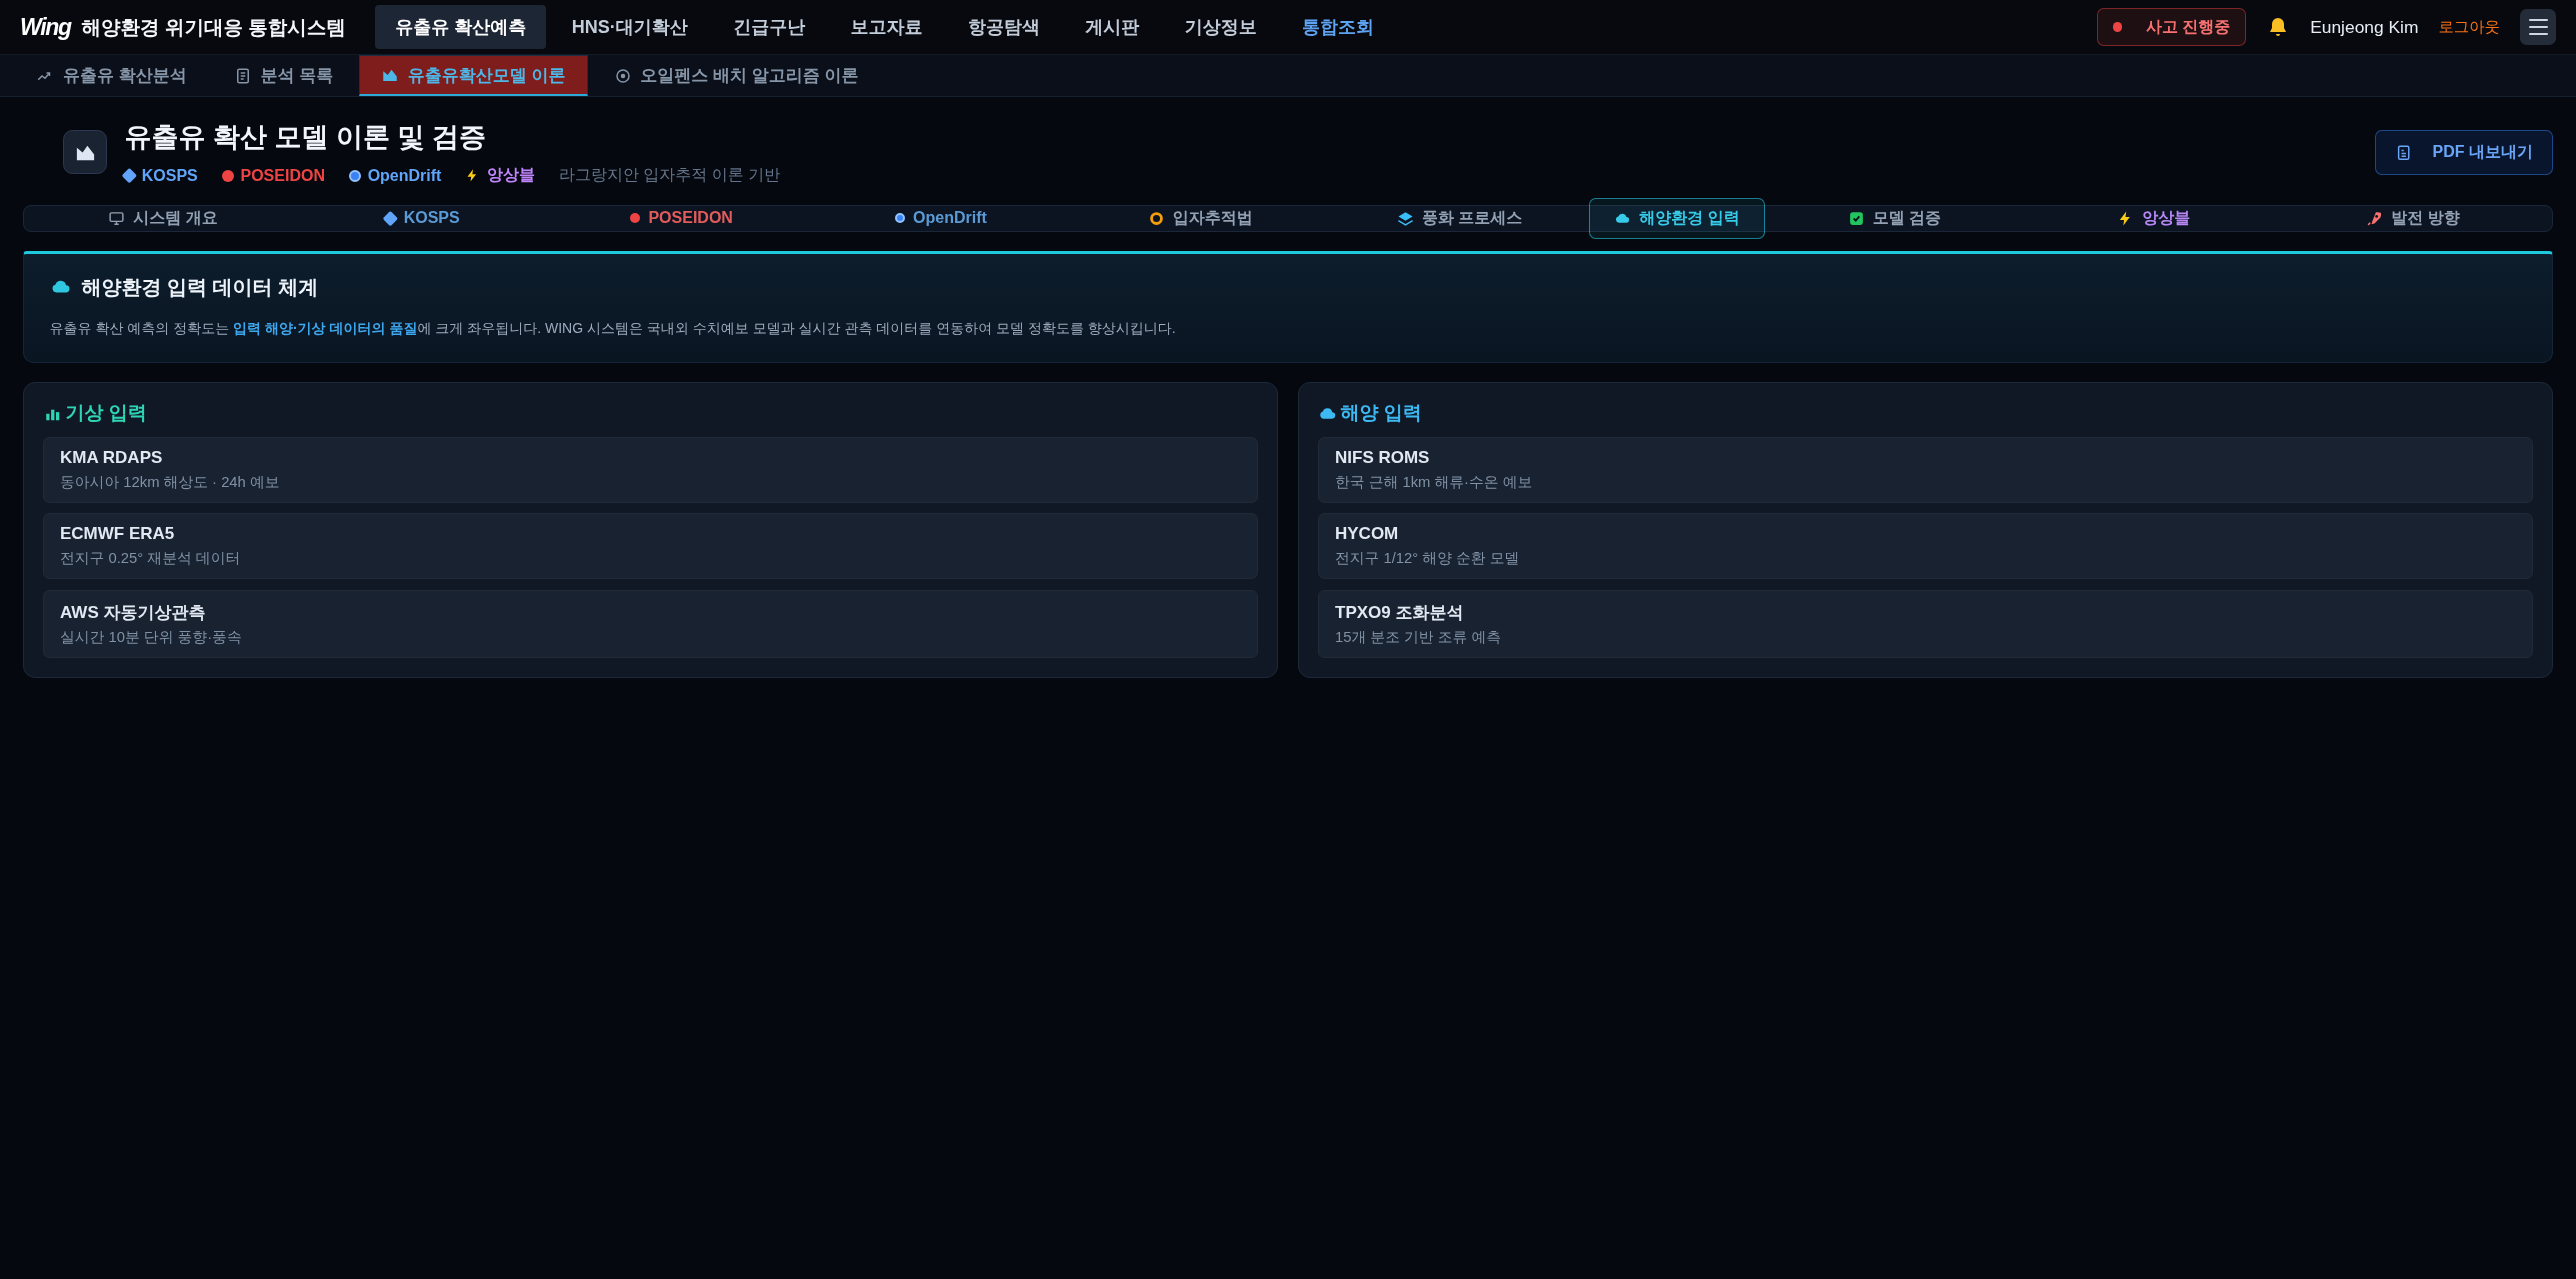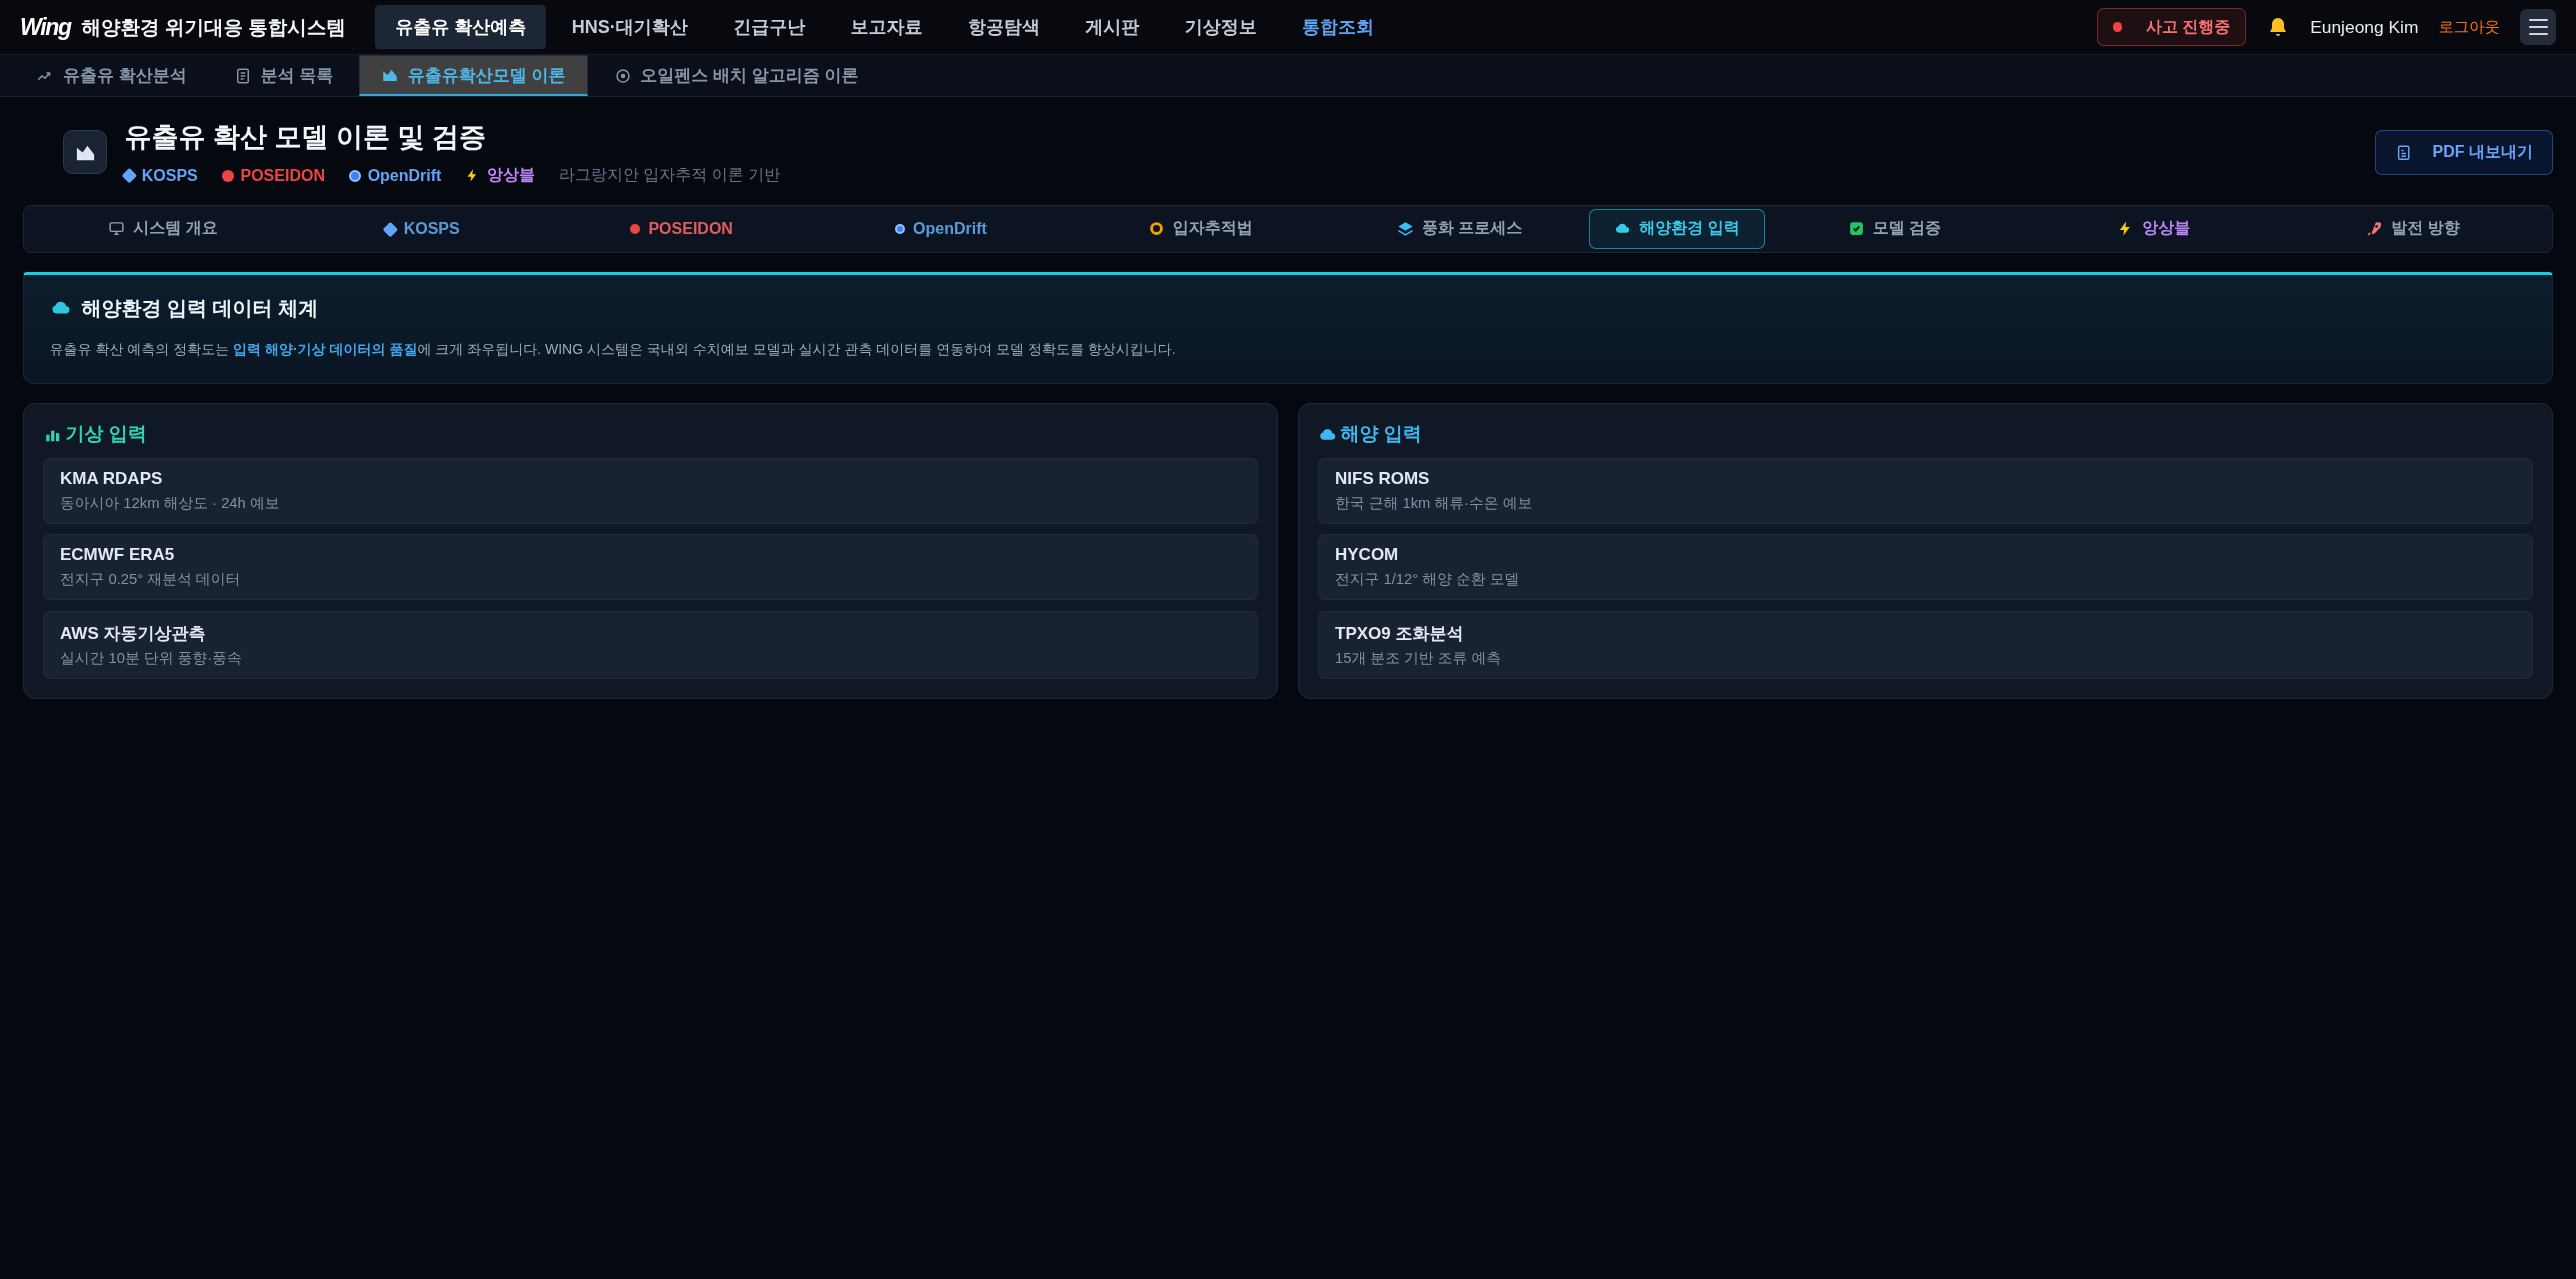--- a/index.html
+++ b/index.html
@@ -48,21 +48,21 @@
   .tabbar {
     height:42px; background:#0a0f19; border-bottom:0.7px solid #16202e;
     display:flex; align-items:stretch; padding:0 14.8px; gap:4px;
   }
   .tab {
     display:flex; align-items:center; gap:8.7px; padding:0 21.5px;
     font-size:17px; font-weight:600; color:#8695a8; cursor:pointer; white-space:nowrap;
   }
   .tab svg { width:18px; height:18px; }
   .tab.active {
-    background:#404040; color:#4db8e8;
+    background:#7f1d1d; color:#4db8e8;
     border:0.7px solid #1d2d44; border-bottom:2.7px solid #2da8d8;
   }
 
   
   .page-header { display:flex; align-items:center; padding:21.5px 23px 16px; gap:17.4px;margin-left:40px; }
   .ph-icon {
     width:44px; height:44px; flex:0 0 auto; border-radius:9.4px;
     background:#1a2332; border:0.7px solid #2b3850; color:#dde6f1;
     display:flex; align-items:center; justify-content:center;
   }
@@ -82,21 +82,21 @@
   .pdf-btn {
     margin-left:auto; align-self:center; display:flex; align-items:center; gap:20px;
     font-size:16px; font-weight:600; color:#6aa6f8; cursor:pointer; white-space:nowrap;
     background:rgba(37,99,235,0.14); border:0.7px solid rgba(59,130,246,0.45);
     border-radius:6.7px; padding:10.7px 19px;
   }
   .pdf-btn svg { width:17.4px; height:17.4px; }
 
   
   .section-nav {
-    margin:2.7px 23px 0; height:48px; background:#0c1422;
+    margin:2.7px 23px 0; height:27px; background:#0c1422;
     border:0.7px solid #1b2738; border-radius:8px;
     display:flex; align-items:center; padding:0 9.4px;
   }
   .sn-item {
     flex:1 1 0; display:flex; align-items:center; justify-content:center; gap:8px;
     font-size:16px; font-weight:600; color:#93a1b3; cursor:pointer; white-space:nowrap;
   }
   .sn-item svg { width:17px; height:17px; }
   .sn-item.c-blue { color:#5b9bd5; }
   .sn-item.c-red { color:#e25c5c; }

